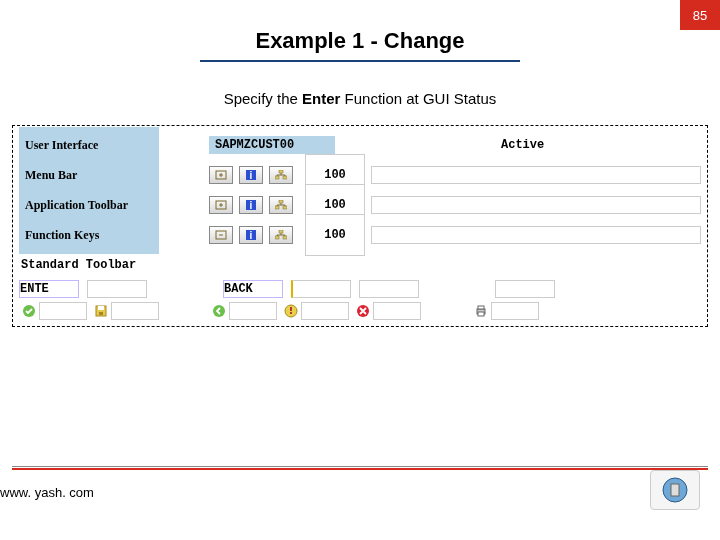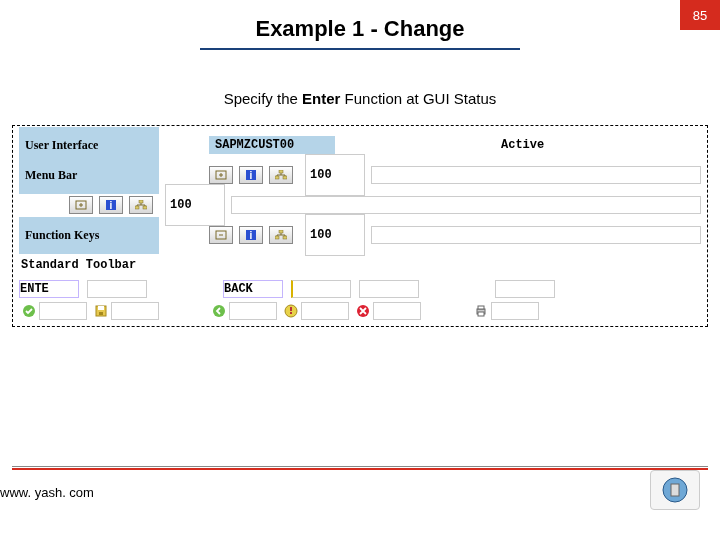--- a/index.html
+++ b/index.html
@@ -13,21 +13,21 @@
     overflow: hidden;
   }
   .header {
     position: relative;
     height: 50px;
   }
   .title-box {
     position: absolute;
     left: 50%;
     transform: translateX(-50%);
-    top: 12px;
+    top: 24px;
     width: 320px;
     text-align: center;
     font-size: 22px;
     font-weight: bold;
     color: #000;
     padding: 4px 0 6px 0;
     border-bottom: 2px solid #1a417a;
   }
   .page-num {
     position: absolute;
@@ -87,21 +87,21 @@
     display: inline-flex;
     align-items: center;
     justify-content: center;
   }
   .iconbtn svg { display: block; }
   .numcell {
     width: 60px;
     background: #fff;
     border: 1px solid #ccc;
     padding: 13px 4px;
-    text-align: left;
+    text-align: center;
     margin-left: 6px;
   }
   .longcell {
     flex: 1;
     height: 18px;
     border: 1px solid #ccc;
     background: #fff;
     margin-left: 6px;
   }
   .gap { width: 50px; }
@@ -222,20 +222,21 @@
           <line x1="2" y1="5" x2="10" y2="5" stroke="#7a6a2a"></line>
           <line x1="2" y1="5" x2="2" y2="6" stroke="#7a6a2a"></line>
           <line x1="10" y1="5" x2="10" y2="6" stroke="#7a6a2a"></line>
         </svg>
     </div>
     <div class="numcell">100</div>
     <div class="longcell"></div>
   </div>
 
   <div class="row">
+    <div class="lbl">Application Toolbar</div>
     <div class="gap"></div>
     <div class="iconbtn">
       <svg width="12" height="10">
           <rect x="1" y="1" width="10" height="8" fill="none" stroke="#7a6a2a"></rect>
           <line x1="4" y1="5" x2="8" y2="5" stroke="#7a6a2a"></line>
           <line x1="6" y1="3" x2="6" y2="7" stroke="#7a6a2a"></line>
         </svg>
     </div>
     <div class="iconbtn">
       <svg width="12" height="12">

